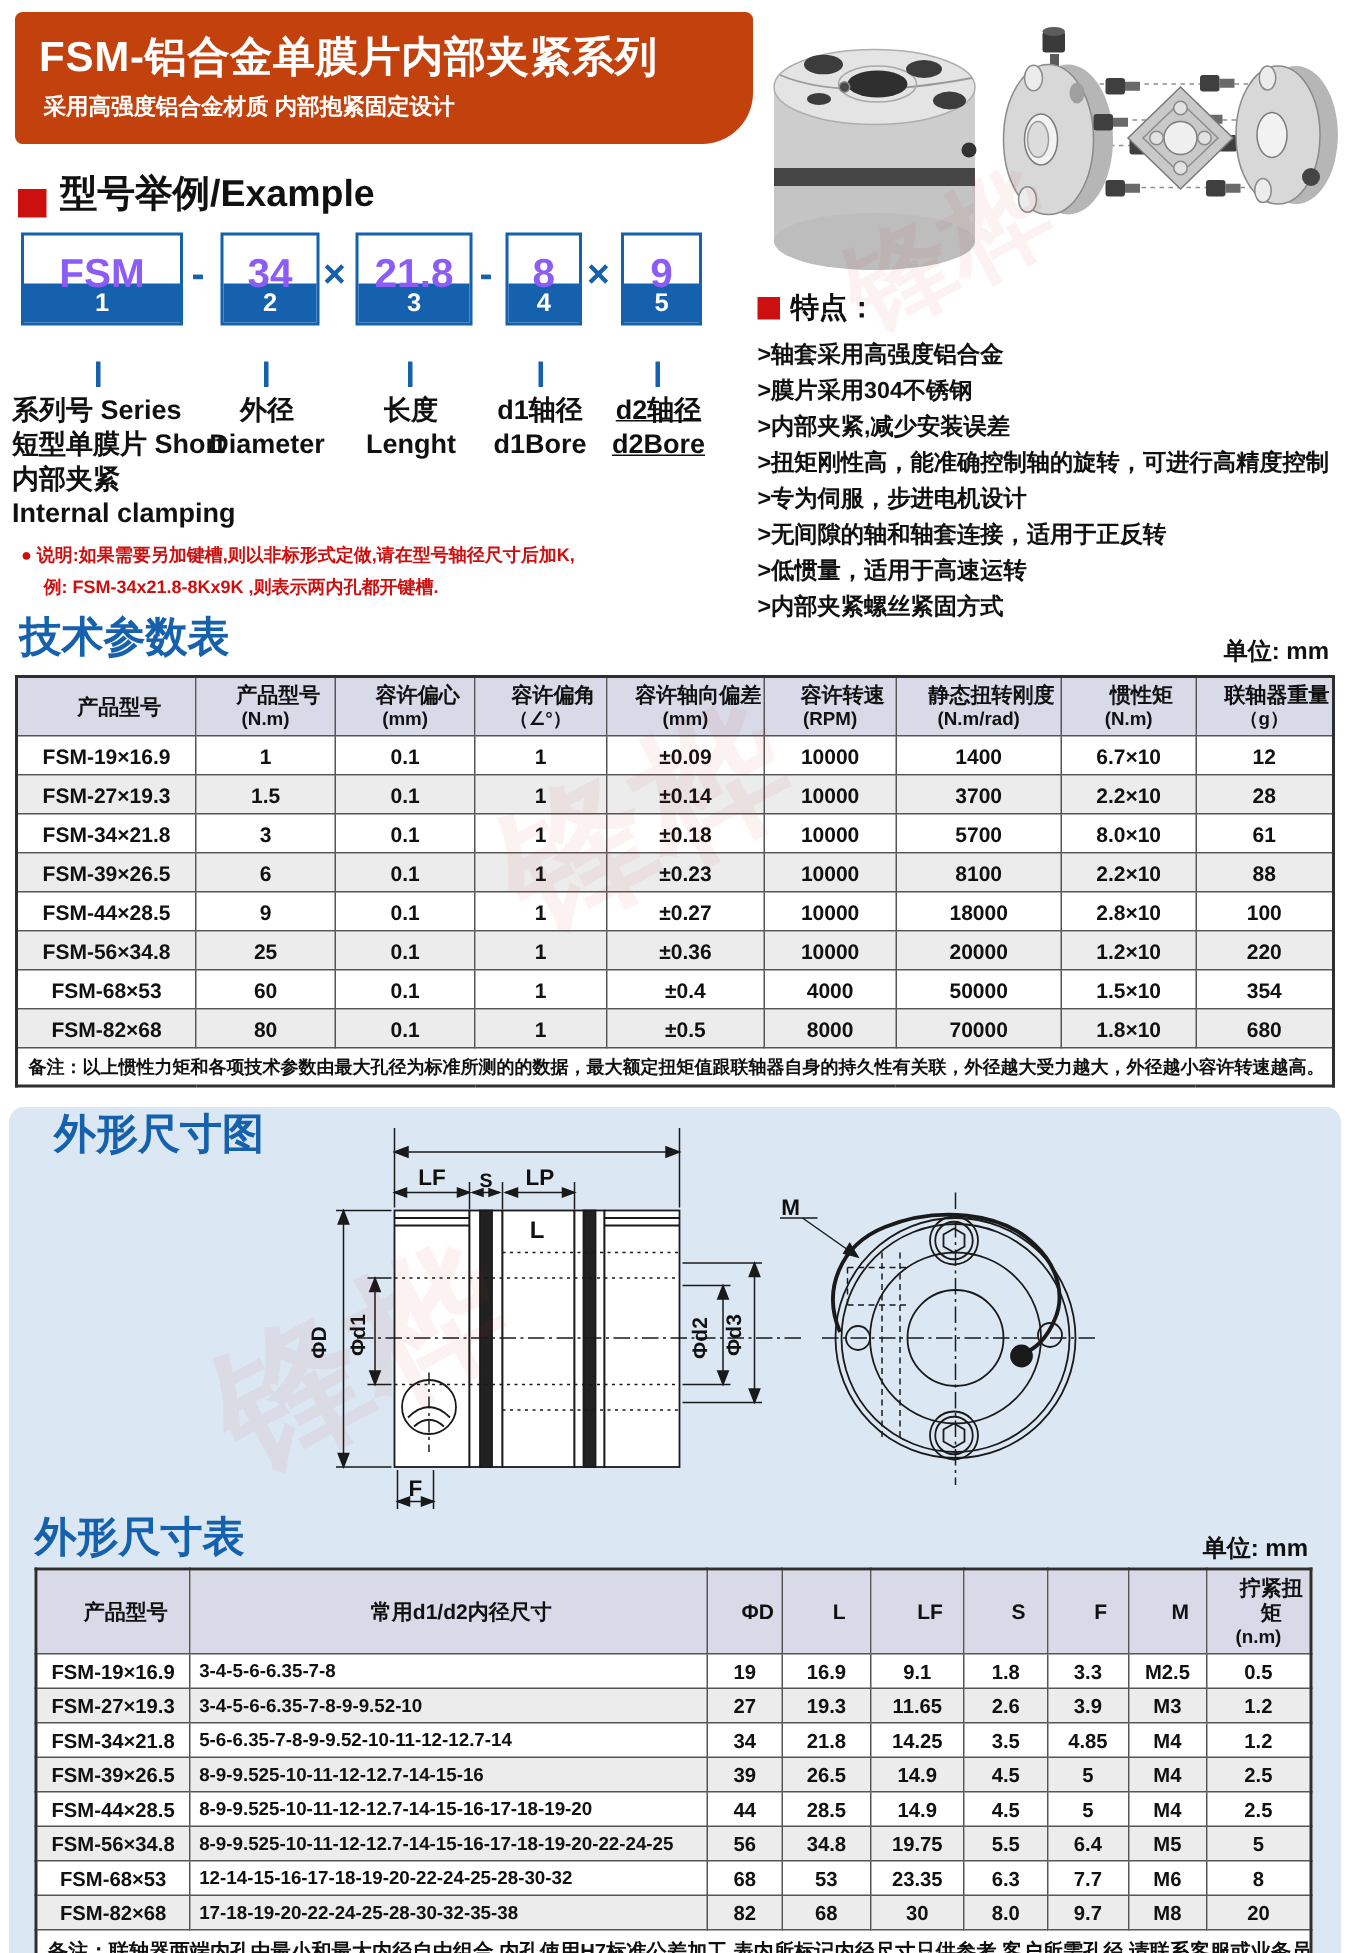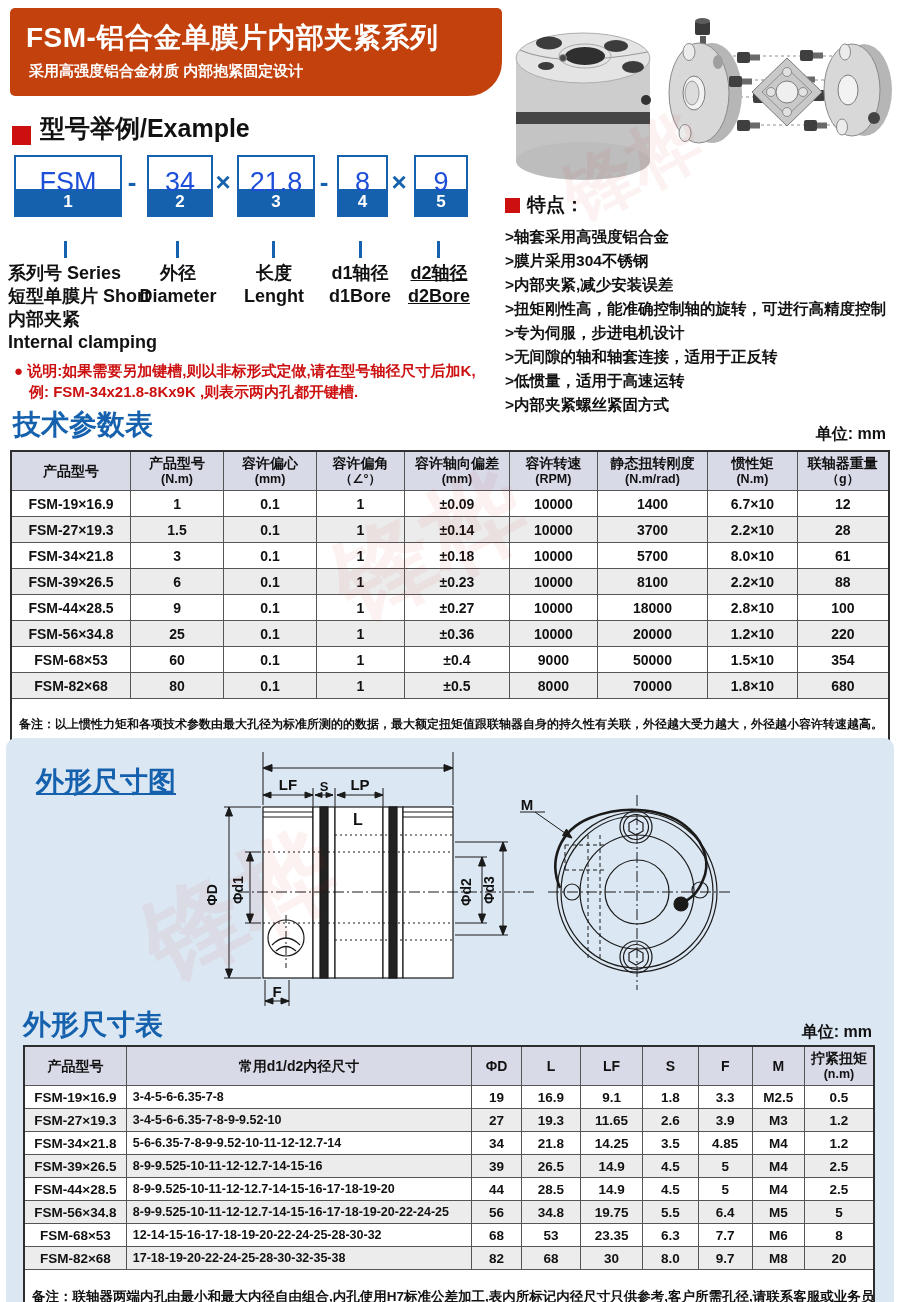--- a/index.html
+++ b/index.html
@@ -13,55 +13,55 @@
   .hdr-sub{font-size:15px;font-weight:bold;padding:5px 0 0 19px;white-space:nowrap;}
 
   
   .sec-head{position:absolute;left:12px;top:112px;display:flex;align-items:flex-end;gap:9px;
             font-size:25px;font-weight:bold;color:#111;}
   .red-sq{width:19px;height:19px;background:#cc1010;flex:0 0 auto;}
   .red-sq-sm{width:15px;height:15px;background:#cc1010;flex:0 0 auto;}
 
   
   .mbox{position:absolute;top:155px;border:2px solid #1561ad;background:#fff;text-align:center;}
-  .mval{height:32px;line-height:50px;font-size:27px;font-weight:normal;color:#1d4ed8;}
+  .mval{height:32px;line-height:50px;font-size:27px;font-weight:bold;color:#8b5cf6;}
   .mnum{height:26px;line-height:26px;background:#1561ad;color:#fff;font-size:17px;font-weight:bold;}
   .msep{position:absolute;top:167px;width:26px;text-align:center;font-size:26px;font-weight:bold;color:#1561ad;}
   .mtick{position:absolute;top:241px;width:3px;height:17px;background:#1561ad;}
   .mlabel{position:absolute;top:262px;font-size:18px;font-weight:bold;color:#111;line-height:23px;white-space:nowrap;}
   .mlabel.center{text-align:center;}
 
   
   .features{position:absolute;left:505px;top:192px;width:398px;}
   .feat-head{display:flex;align-items:center;gap:7px;font-size:19px;font-weight:bold;color:#111;margin-bottom:7px;}
   .feat-items div{font-size:15.5px;font-weight:bold;color:#111;line-height:24px;white-space:nowrap;}
 
   
-  .red-note{position:absolute;left:14px;top:360px;width:500px;color:#cc1010;font-size:15px;
+  .red-note{position:absolute;left:14px;top:360px;width:500px;color:#cc1010;font-size:12px;
             font-weight:bold;line-height:21px;}
   .red-note .l2{padding-left:15px;}
 
   
   .tbl-title{position:absolute;font-size:28px;font-weight:bold;color:#1561ad;}
   .unit{position:absolute;font-size:16px;font-weight:bold;color:#111;}
   #tech-title{left:13px;top:406px;}
   #tech-unit{right:14px;top:424px;}
-  #fig-title{left:36px;top:763px;text-decoration:underline;}
+  #fig-title{left:36px;top:737px;}
   #dim-title{left:23px;top:1006px;}
   #dim-unit{right:28px;top:1022px;}
 
   
   table{border-collapse:collapse;table-layout:fixed;position:absolute;background:#fff;}
   th,td{border:1px solid #555;text-align:center;overflow:hidden;}
   th{background:#d9dae8;color:#111;font-weight:bold;padding:3px 0;}
-  th .h1{font-size:14px;line-height:17px;}
+  th .h1{font-size:14px;line-height:17px;padding-left:17px;}
   th .h2{font-size:12.5px;line-height:15px;}
   td{font-size:14px;font-weight:bold;color:#111;height:25px;padding:0 2px;}
   tbody tr:nth-child(even) td{background:#ececec;}
-  tr.note-row td{background:#fff !important;text-align:left;font-size:12px;padding:16px 7px;height:18px;white-space:nowrap;}
+  tr.note-row td{background:#fff !important;text-align:left;font-size:12px;padding:3px 7px;height:18px;white-space:nowrap;}
 
   #tech-table{left:10px;top:450px;width:880px;border:2px solid #2e2e2e;}
   #tech-table th:nth-child(1){width:13.6%}#tech-table th:nth-child(2){width:10.6%}
   #tech-table th:nth-child(3){width:10.6%}#tech-table th:nth-child(4){width:10.0%}
   #tech-table th:nth-child(5){width:12.0%}#tech-table th:nth-child(6){width:10.0%}
   #tech-table th:nth-child(7){width:12.6%}#tech-table th:nth-child(8){width:10.2%}
   #tech-table th:nth-child(9){width:10.4%}
 
   #dim-table{left:23px;top:1045px;width:852px;border:2px solid #2e2e2e;}
   #dim-table th:nth-child(1){width:12.0%}#dim-table th:nth-child(2){width:41.0%}
@@ -353,21 +353,21 @@
           <td>20000</td>
           <td>1.2×10</td>
           <td>220</td>
         </tr>
         <tr>
           <td>FSM-68×53</td>
           <td>60</td>
           <td>0.1</td>
           <td>1</td>
           <td>±0.4</td>
-          <td>9000</td>
+          <td>4000</td>
           <td>50000</td>
           <td>1.5×10</td>
           <td>354</td>
         </tr>
         <tr>
           <td>FSM-82×68</td>
           <td>80</td>
           <td>0.1</td>
           <td>1</td>
           <td>±0.5</td>

